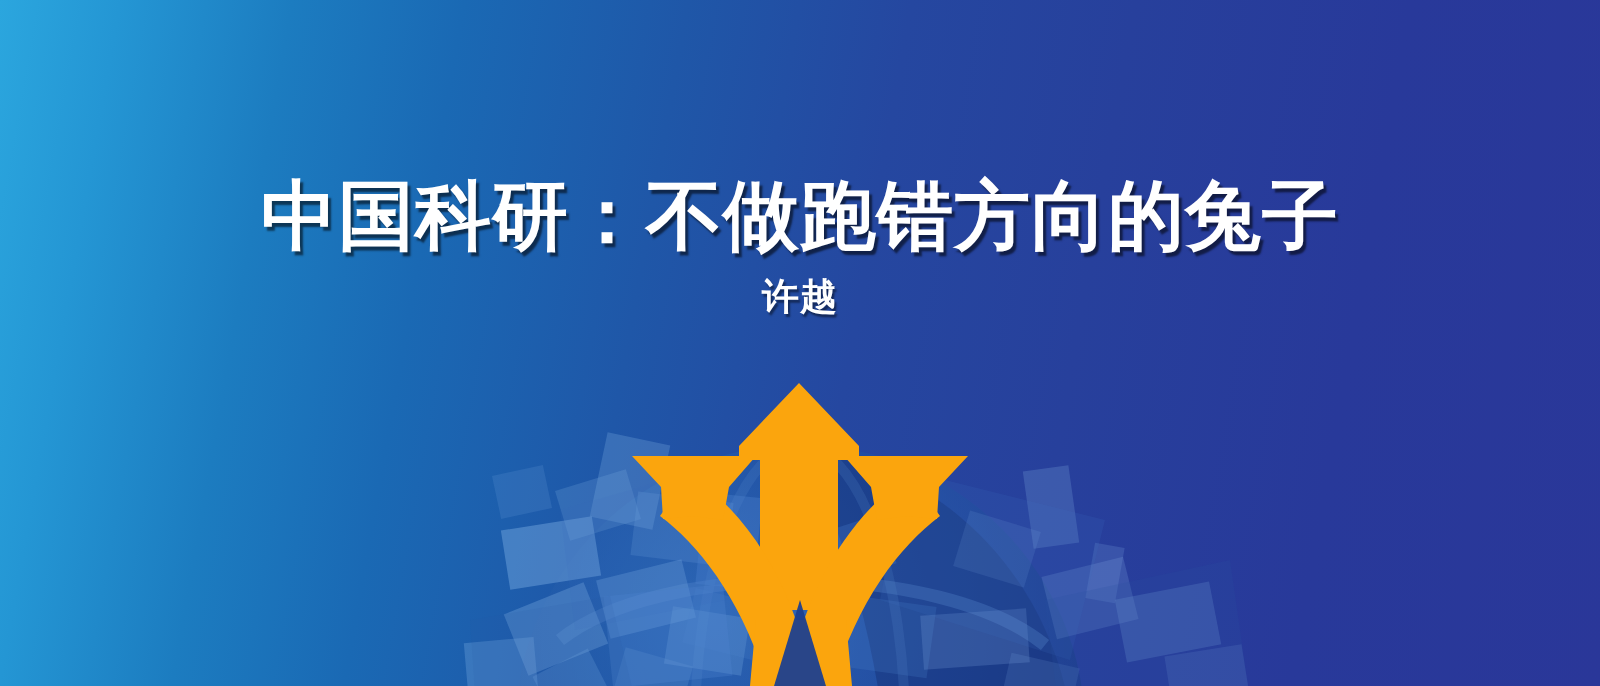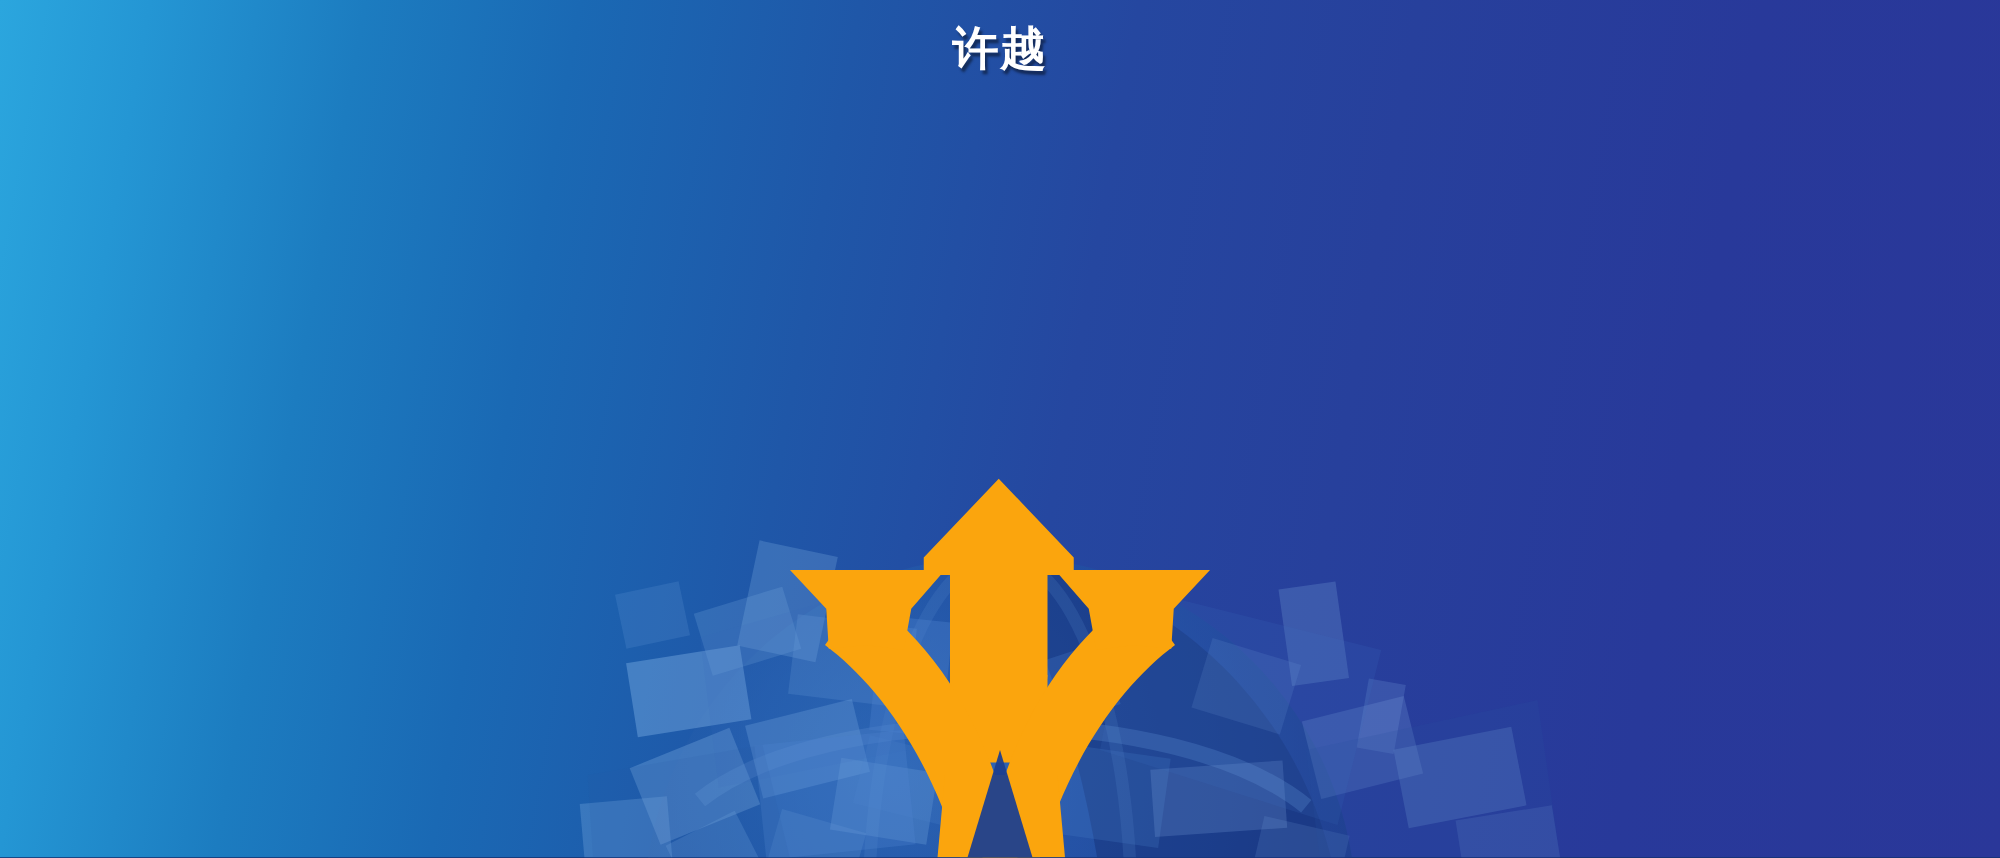--- a/index.html
+++ b/index.html
@@ -64,21 +64,20 @@
   .subtitle {
     margin: 0;
     padding-top: 24px;
     font-size: 37px;
     line-height: 1.0;
     font-weight: bold;
     color: #ffffff;
     letter-spacing: 1px;
     text-shadow: 2px 3px 2px rgba(0, 0, 0, 0.45);
     white-space: nowrap;
-    font-family: Liberation Mono, monospace;
   }
 </style>
 </head>
 <body>
 
 <div class="slide">
 
   <svg class="art" viewBox="0 0 1600 686" preserveAspectRatio="none">
 
     <defs>
@@ -198,16 +197,17 @@
 
         <path d="M756 620 L846 620 L852 686 L750 686 Z"></path>
       </g>
 
       <path d="M800 600 L826 686 L774 686 Z" fill="#1e3f8f" opacity="0.95"></path>
 
     </g>
   </svg>
 
   <div class="textblock">
+    <h1 class="title">中国科研：不做跑错方向的兔子</h1>
     <p class="subtitle">许越</p>
   </div>
 
 </div>
 
 </body></html>

